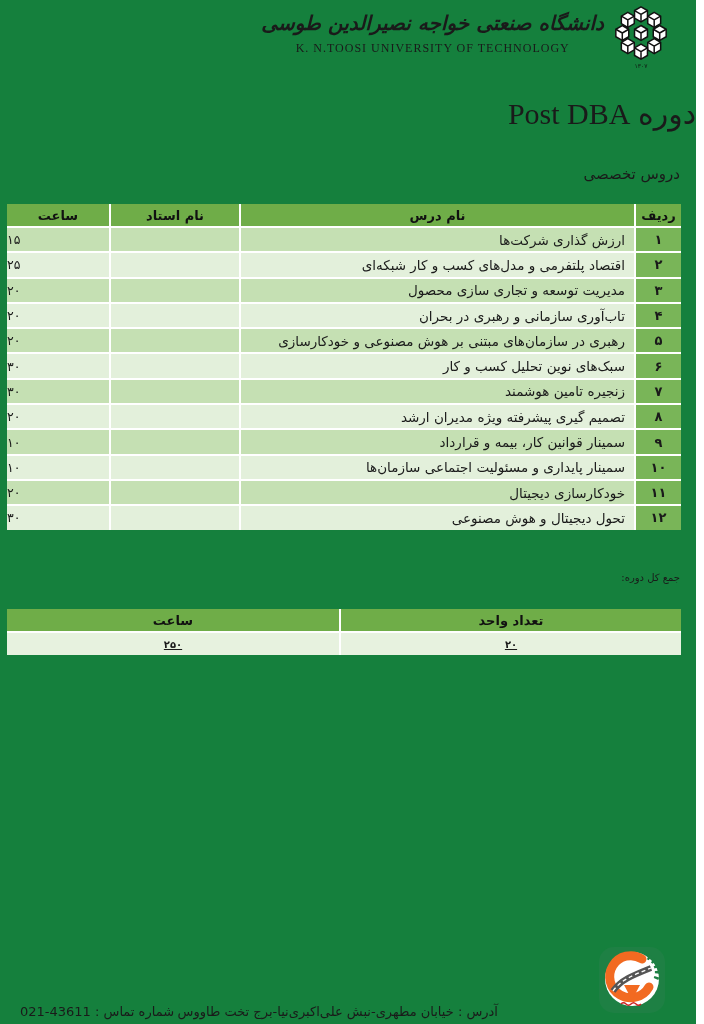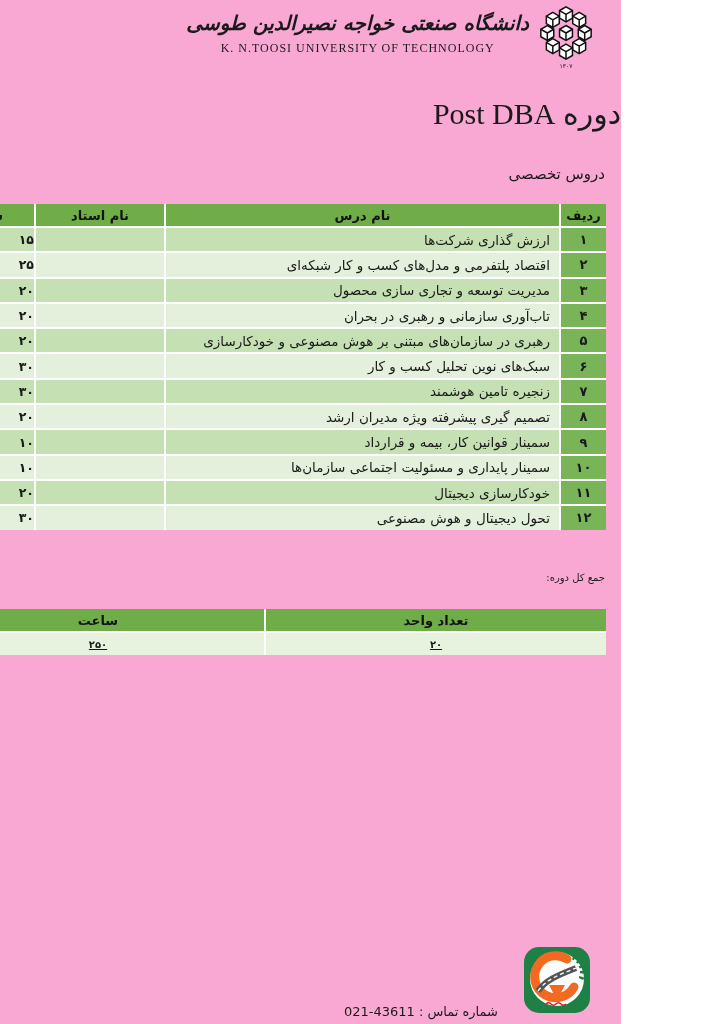--- a/index.html
+++ b/index.html
@@ -1,16 +1,16 @@
 <!DOCTYPE html>
 <html lang="fa"><head>
 <meta charset="utf-8">
 <style>
   html,body{margin:0;padding:0;background:#fff;}
-  .page{position:relative;width:621px;height:1024px;background:#f9a8d4;overflow:hidden;
+  .page{position:relative;width:696px;height:1024px;background:#15803d;overflow:hidden;
         direction:rtl;font-family:"DejaVu Sans",sans-serif;color:#1a1a1a;}
 
   
   .univ-header{position:absolute;top:4px;right:26px;display:flex;align-items:flex-start;gap:8px;}
   .univ-mark{display:flex;flex-direction:column;align-items:center;}
   .univ-year{font-size:6px;line-height:1;margin-top:1px;color:#111;}
   .univ-text{display:flex;flex-direction:column;align-items:center;padding-top:4px;}
   .univ-name-fa{font-size:20px;font-weight:bold;font-style:italic;line-height:1.5;white-space:nowrap;}
   .univ-name-en{font-family:"Liberation Serif",serif;font-size:12px;letter-spacing:1px;
                 direction:ltr;margin-top:3px;white-space:nowrap;}
@@ -22,21 +22,21 @@
   .total-label{position:absolute;top:572px;right:16px;font-size:10px;}
 
   
   table{border-collapse:collapse;border-style:hidden;table-layout:fixed;}
   .courses-table{position:absolute;top:204px;right:15px;width:674px;}
   .courses-table th,.courses-table td{border:2px solid #fff;padding:0;vertical-align:middle;}
   .courses-table th{background:#6FAD48;height:22px;font-size:13px;font-weight:bold;color:#111;text-align:center;}
   .courses-table td{height:23.3px;font-size:13px;}
   .courses-table td.row-num{background:#79B558;text-align:center;font-weight:bold;}
   .courses-table td.course{padding-right:9px;font-size:13.5px;}
-  .courses-table td.hours{text-align:right;font-weight:bold;font-size:12.5px;}
+  .courses-table td.hours{text-align:left;font-weight:normal;font-size:12.5px;}
   .courses-table tbody tr:nth-child(odd)  td.course,
   .courses-table tbody tr:nth-child(odd)  td.prof,
   .courses-table tbody tr:nth-child(odd)  td.hours{background:#C5E0B3;}
   .courses-table tbody tr:nth-child(even) td.course,
   .courses-table tbody tr:nth-child(even) td.prof,
   .courses-table tbody tr:nth-child(even) td.hours{background:#E3F0DB;}
 
   .total-table{position:absolute;top:609px;right:15px;width:674px;}
   .total-table th,.total-table td{border:2px solid #fff;padding:0;vertical-align:middle;text-align:center;}
   .total-table th{background:#6FAD48;height:22px;font-size:13px;font-weight:bold;color:#111;}
@@ -191,20 +191,21 @@
     </thead>
     <tbody>
       <tr>
         <td>۲۰</td>
         <td>۲۵۰</td>
       </tr>
     </tbody>
   </table>
 
   <div class="footer-line">
+    <span class="footer-address">آدرس : خیابان مطهری-نبش علی‌اکبری‌نیا-برج تخت طاووس</span>
     <span class="footer-phone">
       <span>شماره تماس :</span>
       <span dir="ltr">021-43611</span>
     </span>
   </div>
 
   <div class="footer-logo">
     <svg width="68" height="68" viewBox="0 0 68 68">
       <rect x="1" y="1" width="66" height="66" rx="15" fill="#1E8044"></rect>
       <circle cx="34" cy="33" r="27" fill="#ffffff"></circle>

